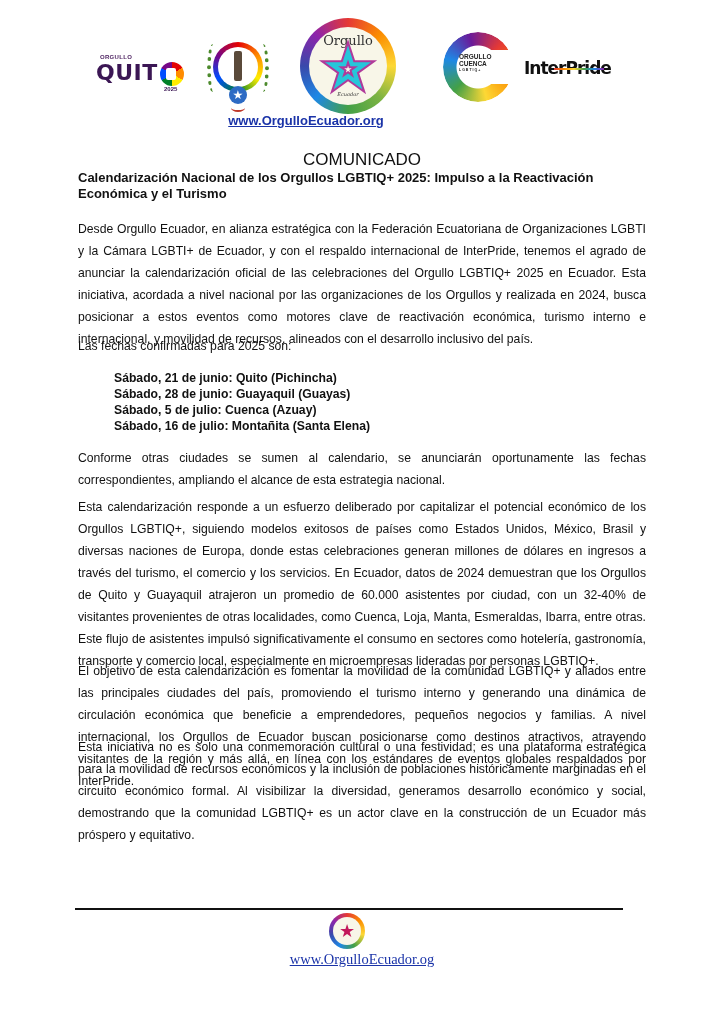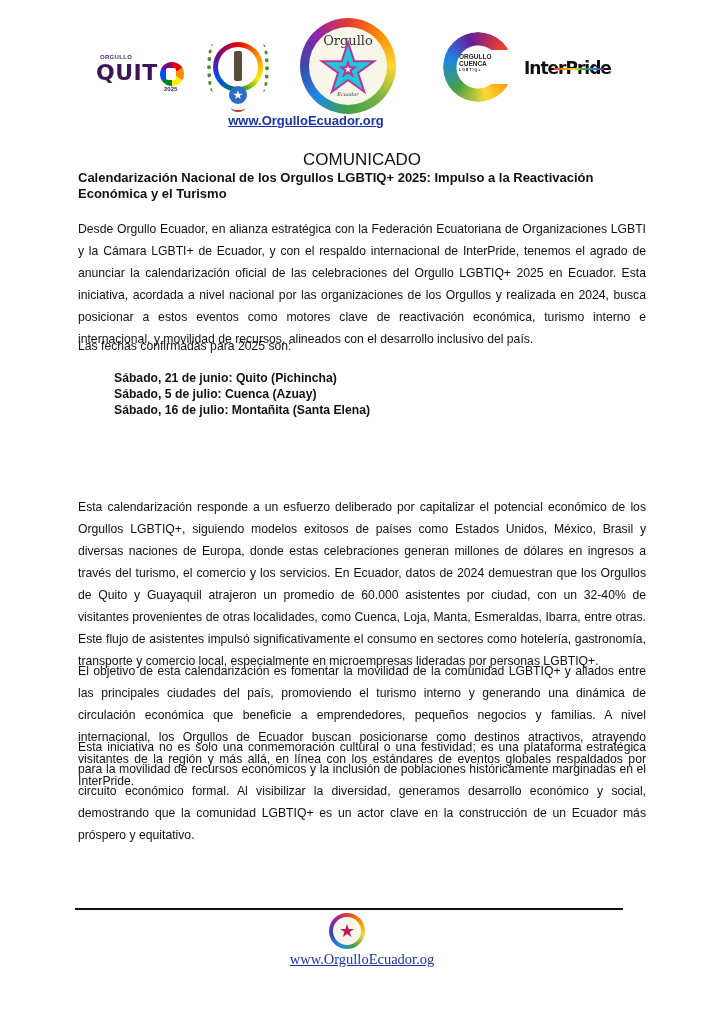--- a/index.html
+++ b/index.html
@@ -143,24 +143,26 @@
   </div>
 
   <div class="comunicado">COMUNICADO</div>
   <div class="subtitle">Calendarización Nacional de los Orgullos LGBTIQ+ 2025: Impulso a la Reactivación Económica y el Turismo</div>
 
   <div class="body p1">Desde Orgullo Ecuador, en alianza estratégica con la Federación Ecuatoriana de Organizaciones LGBTI y la Cámara LGBTI+ de Ecuador, y con el respaldo internacional de InterPride, tenemos el agrado de anunciar la calendarización oficial de las celebraciones del Orgullo LGBTIQ+ 2025 en Ecuador. Esta iniciativa, acordada a nivel nacional por las organizaciones de los Orgullos y realizada en 2024, busca posicionar a estos eventos como motores clave de reactivación económica, turismo interno e internacional, y movilidad de recursos, alineados con el desarrollo inclusivo del país.</div>
   <div class="body p2">Las fechas confirmadas para 2025 son:</div>
 
   <div class="body dates">
     <div>Sábado, 21 de junio: Quito (Pichincha)</div>
+    <div>Sábado, 28 de junio: Guayaquil (Guayas)</div>
     <div>Sábado, 5 de julio: Cuenca (Azuay)</div>
     <div>Sábado, 16 de julio: Montañita (Santa Elena)</div>
   </div>
 
+  <div class="body p3">Conforme otras ciudades se sumen al calendario, se anunciarán oportunamente las fechas correspondientes, ampliando el alcance de esta estrategia nacional.</div>
   <div class="body p4">Esta calendarización responde a un esfuerzo deliberado por capitalizar el potencial económico de los Orgullos LGBTIQ+, siguiendo modelos exitosos de países como Estados Unidos, México, Brasil y diversas naciones de Europa, donde estas celebraciones generan millones de dólares en ingresos a través del turismo, el comercio y los servicios. En Ecuador, datos de 2024 demuestran que los Orgullos de Quito y Guayaquil atrajeron un promedio de 60.000 asistentes por ciudad, con un 32-40% de visitantes provenientes de otras localidades, como Cuenca, Loja, Manta, Esmeraldas, Ibarra, entre otras. Este flujo de asistentes impulsó significativamente el consumo en sectores como hotelería, gastronomía, transporte y comercio local, especialmente en microempresas lideradas por personas LGBTIQ+.</div>
   <div class="body p5">El objetivo de esta calendarización es fomentar la movilidad de la comunidad LGBTIQ+ y aliados entre las principales ciudades del país, promoviendo el turismo interno y generando una dinámica de circulación económica que beneficie a emprendedores, pequeños negocios y familias. A nivel internacional, los Orgullos de Ecuador buscan posicionarse como destinos atractivos, atrayendo visitantes de la región y más allá, en línea con los estándares de eventos globales respaldados por InterPride.</div>
   <div class="body p6">Esta iniciativa no es solo una conmemoración cultural o una festividad; es una plataforma estratégica para la movilidad de recursos económicos y la inclusión de poblaciones históricamente marginadas en el circuito económico formal. Al visibilizar la diversidad, generamos desarrollo económico y social, demostrando que la comunidad LGBTIQ+ es un actor clave en la construcción de un Ecuador más próspero y equitativo.</div>
 
   <div class="footer-rule"></div>
   <div class="footer-logo">
     <div class="footer-logo-inner">★</div>
   </div>
   <div class="footer-link">
     <span>www.OrgulloEcuador.og</span>

